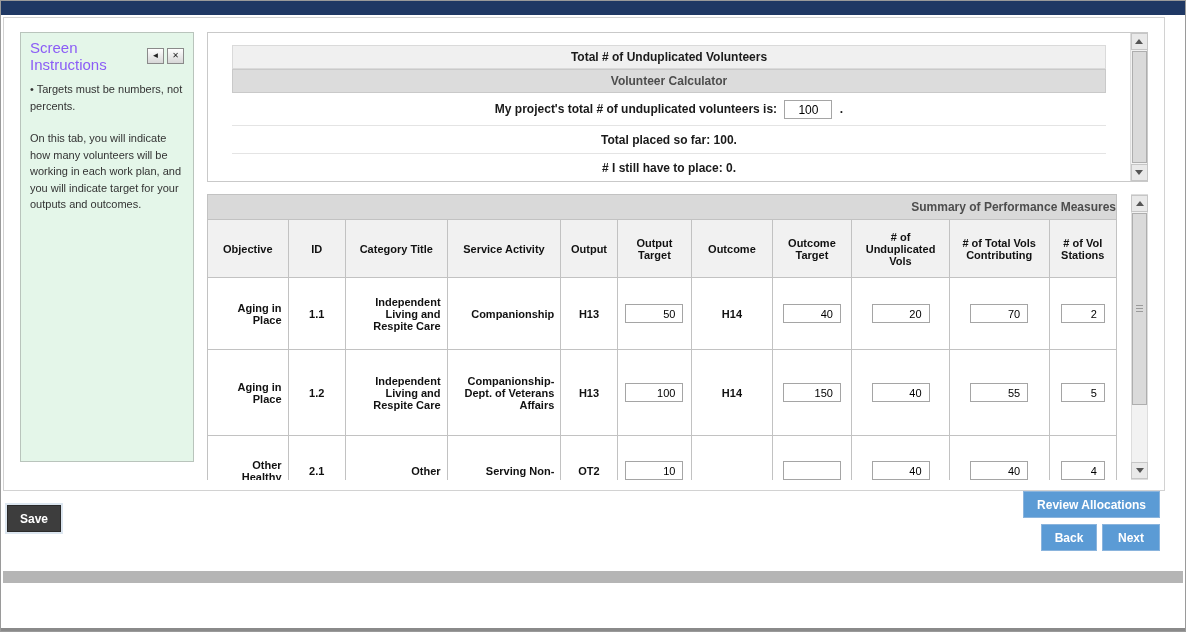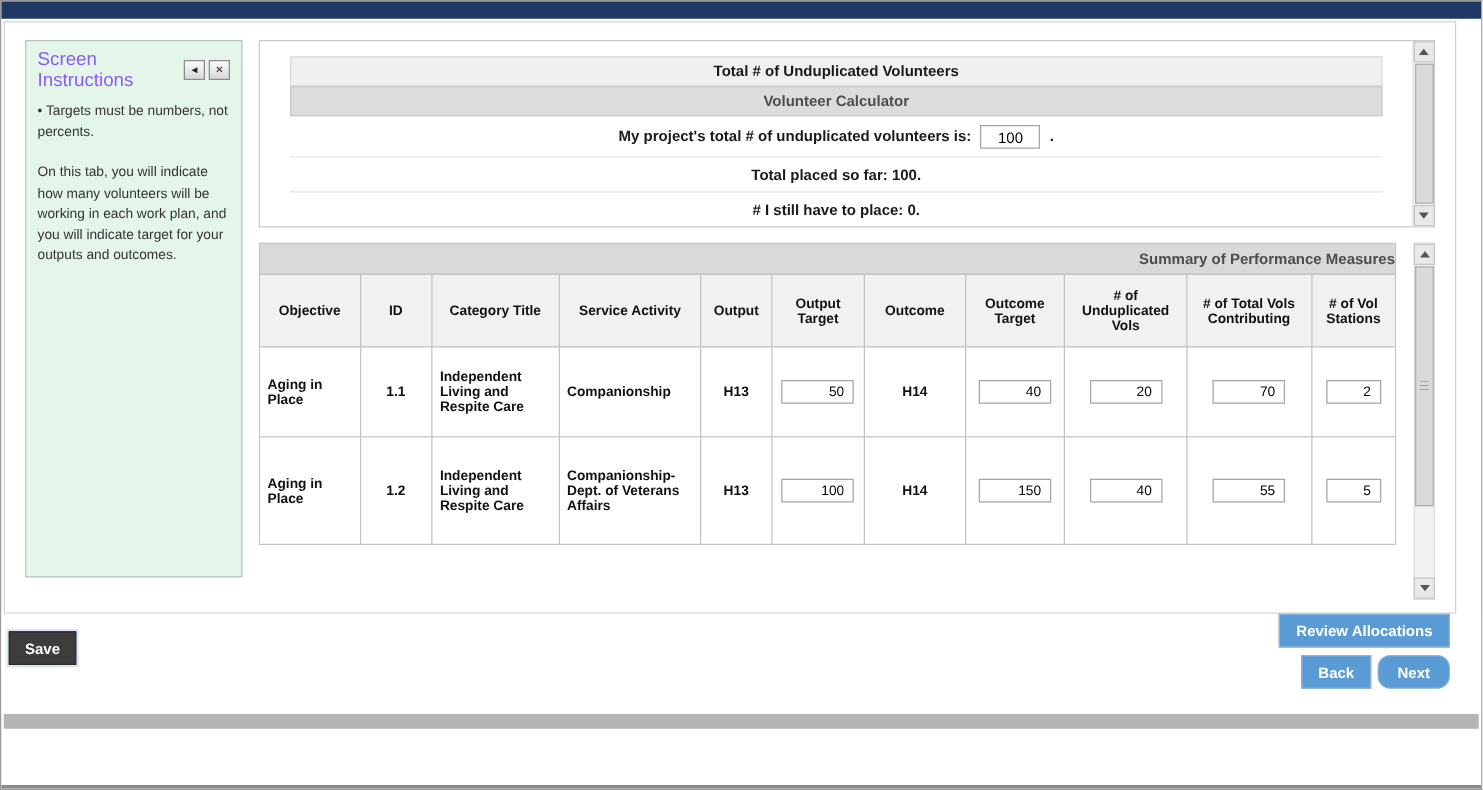--- a/index.html
+++ b/index.html
@@ -56,39 +56,39 @@
           background:repeating-linear-gradient(to bottom,#9a9a9a 0 1px,transparent 1px 3px); }
 
   
   .tablebox { margin-top:12px; height:286px; }
   .table-content { flex:1; margin-right:14px; overflow:hidden; }
   .table-title { background:#d9d9d9; border:1px solid #c2c2c2; text-align:right;
                  font-weight:bold; font-size:12px; color:#4d4d4d; padding:5px 0; }
   table.pm { border-collapse:collapse; width:100%; margin-top:-1px; font-size:11px; color:#111; table-layout:fixed; }
   .pm th, .pm td { border:1px solid #c2c2c2; padding:4px 6px; font-weight:bold; }
   .pm th { background:#f1f1f1; text-align:center; height:58px; }
-  .pm td { background:#fff; text-align:left; vertical-align:middle; }
+  .pm td { background:#fff; text-align:right; vertical-align:middle; }
   .pm td.center { text-align:center; }
   .pm tr.r0 { height:72px; } .pm tr.r1 { height:86px; } .pm tr.r2 { height:70px; }
   .num-input { width:58px; height:19px; border:1px solid #a5a5a5; text-align:right; padding-right:7px;
                font-size:11px; font-family:"Liberation Sans", sans-serif; }
   .num-input.sm { width:44px; }
 
   
   .bottom { position:relative; height:80px; background:#fff; }
   .save-btn { position:absolute; left:6px; top:14px; height:27px; padding:0 12px;
               background:#3d3d3d; color:#fff; font-weight:bold; font-size:12px;
               border:1px solid #2a2a2a; box-shadow:0 0 0 2px #dce6f0; cursor:pointer;
               font-family:"Liberation Sans", sans-serif; }
   .blue-btn { background:#5b9bd5; color:#fff; font-weight:bold; font-size:12px;
               border:1px solid #8ab4dd; cursor:pointer; height:27px;
               font-family:"Liberation Sans", sans-serif; }
   .review-btn { position:absolute; right:25px; top:0; padding:0 13px; }
   .back-btn { position:absolute; right:88px; top:33px; width:56px; }
-  .next-btn { position:absolute; right:25px; top:33px; width:58px;border-radius:10px; }
+  .next-btn { position:absolute; right:25px; top:33px; width:58px; }
 
   
   .footer-gray { height:12px; background:#b5b5b5; margin:0 2px; }
   .bottom-edge { position:absolute; bottom:0; left:0; right:0; height:3px; background:#8a8a8a; }
 </style>
 </head>
 <body>
 
 <div class="screen">
 
@@ -183,20 +183,33 @@
                 <td>Independent Living and Respite Care</td>
                 <td>Companionship-Dept. of Veterans Affairs</td>
                 <td class="center">H13</td>
                 <td class="center"><input class="num-input" value="100" style=""></td>
                 <td class="center">H14</td>
                 <td class="center"><input class="num-input" value="150" style=""></td>
                 <td class="center"><input class="num-input" value="40" style=""></td>
                 <td class="center"><input class="num-input" value="55" style=""></td>
                 <td class="center"><input class="num-input sm" value="5" style=""></td>
               </tr>
+              <tr class="r2">
+                <td>Other Healthy</td>
+                <td class="center">2.1</td>
+                <td>Other</td>
+                <td>Serving Non-</td>
+                <td class="center">OT2</td>
+                <td class="center"><input class="num-input" value="10" style=""></td>
+                <td class="center"></td>
+                <td class="center"><input class="num-input" value="" style=""></td>
+                <td class="center"><input class="num-input" value="40" style=""></td>
+                <td class="center"><input class="num-input" value="40" style=""></td>
+                <td class="center"><input class="num-input sm" value="4" style=""></td>
+              </tr>
             </tbody>
           </table>
         </div>
         <div class="vscroll standalone">
           <button class="sbtn">
               <span class="tri-up"></span>
             </button>
           <div class="sthumb t192">
               <span class="grip"></span>
             </div>

